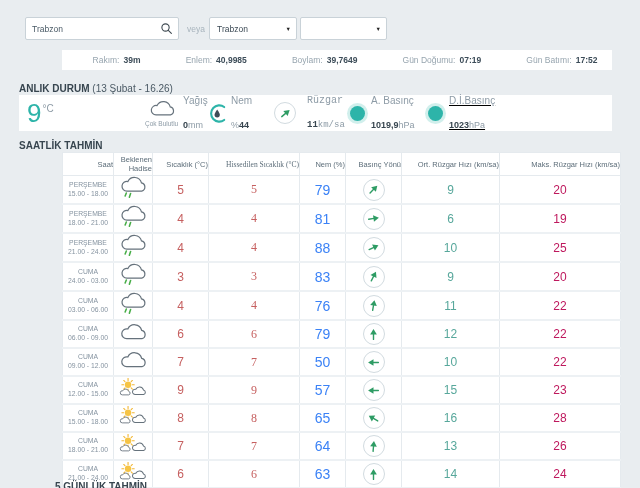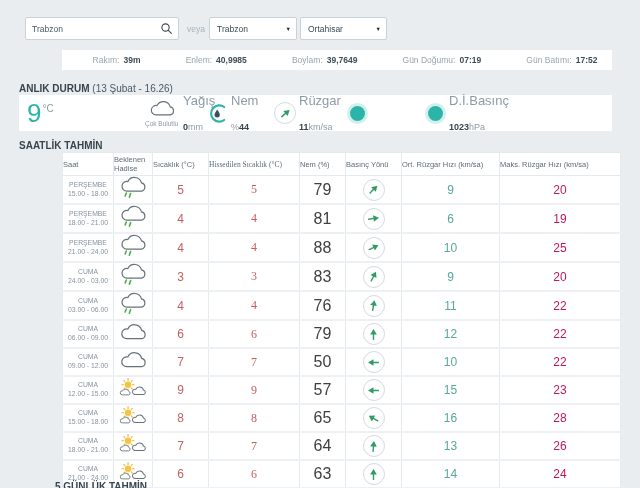--- a/index.html
+++ b/index.html
@@ -34,54 +34,54 @@
   .h-hourly{top:140px;}
 
   
   .current-panel{position:absolute;left:19px;top:95px;width:593px;height:36px;background:#fff;}
   .cp-item{position:absolute;top:0;height:36px;display:flex;align-items:center;}
   .cp-temp{left:8px;}
   .cp-temp .big{font-size:26px;color:#2db4a9;font-weight:normal;line-height:1;}
   .cp-temp .unit{font-size:10px;color:#8d9ba6;margin:-10px 0 0 1px;}
   .cp-cloud{left:126px;flex-direction:column;justify-content:center;}
   .cp-cloud .cap{font-size:6.5px;color:#8d9ba6;margin-top:1px;}
-  .two-line .l1{font-size:13px;color:#8d9ba6;line-height:1.25;}
+  .two-line .l1{font-size:10px;color:#8d9ba6;line-height:1.25;}
   .two-line .l2{font-size:9px;color:#8d9ba6;line-height:1.25;margin-top:12px;}
   .two-line .l2 b{color:#37454f;font-weight:bold;}
   .cp-precip{left:164px;}
   .cp-hum-ico{left:189px;}
   .cp-hum-txt{left:212px;}
   .cp-wind-ico{left:255px;}
-  .cp-wind-txt{left:280px;}
+  .cp-wind-txt{left:288px;font-family:Liberation Mono, monospace;}
   .cp-pres-ico{left:331px;}
   .cp-pres-txt{left:352px;}
   .cp-sea-ico{left:409px;}
-  .cp-sea-txt{left:430px;}
+  .cp-sea-txt{left:430px;text-decoration:underline;}
   .teal-dot{width:15px;height:15px;border-radius:50%;background:#2db4a9;box-shadow:0 0 0 3px rgba(45,180,169,.22);}
   .wind-circle{width:22px;height:22px;border-radius:50%;border:1px solid #d2dbe0;background:#fff;
     display:flex;align-items:center;justify-content:center;box-sizing:border-box;}
 
   
   table.hourly{position:absolute;left:62px;top:152px;width:550px;border-collapse:collapse;table-layout:fixed;}
   table.hourly th{height:20px;background:#fff;border:1px solid #e5eaee;font-size:7.5px;font-weight:normal;
-    color:#5c6d79;text-align:left;padding:1px 0;}
+    color:#5c6d79;text-align:right;padding:1px 0;}
   table.hourly td{height:26px;background:#fff;border:1px solid #e5eaee;border-bottom:2px solid #edf1f4;
     text-align:center;vertical-align:middle;padding:0;}
   th:nth-child(1),td:nth-child(1){width:50px;}
   th:nth-child(2),td:nth-child(2){width:38px;}
   th:nth-child(3),td:nth-child(3){width:55px;}
   th:nth-child(4),td:nth-child(4){width:90px;font-family:Liberation Serif, serif;}
   th:nth-child(5),td:nth-child(5){width:45px;}
   th:nth-child(6),td:nth-child(6){width:55px;}
   th:nth-child(7),td:nth-child(7){width:97px;}
   th:nth-child(8),td:nth-child(8){width:120px;}
   td .day{font-size:6.8px;color:#8593a0;line-height:1.3;}
   td .time{font-size:6.8px;color:#8593a0;line-height:1.3;}
   td.c-temp,td.c-feel{font-size:12px;color:#c66060;}
-  td.c-hum{font-size:16px;color:#404040;}
+  td.c-hum{font-size:14px;color:#3b82f6;}
   td.c-avg{font-size:12px;color:#57a79b;}
   td.c-max{font-size:12px;color:#be185d;}
   td .wind-circle{margin:0 auto;}
   .arrow-rot{display:block;width:13px;height:13px;}
 
   
   .wicon svg{display:none;}
   .wicon[data-icon="rain"] svg.i-rain{display:inline;}
   .wicon[data-icon="cloud"] svg.i-cloud{display:inline;}
   .wicon[data-icon="sun-cloud"] svg.i-suncloud{display:inline;}
@@ -104,23 +104,20 @@
     </button>
   </div>
   <span class="veya">veya</span>
   <div class="selwrap s1">
     <select>
       <option>Trabzon</option>
     </select>
     <span class="caret">▼</span>
   </div>
   <div class="selwrap s2">
-    <select>
-      <option>Ortahisar</option>
-    </select>
     <span class="caret">▼</span>
   </div>
 
   <div class="infobar">
   <span class="info-pair"><span class="lbl">Rakım:</span><b class="val">39m</b></span>
 
   <span class="info-pair"><span class="lbl">Enlem:</span><b class="val">40,9985</b></span>
 
   <span class="info-pair"><span class="lbl">Boylam:</span><b class="val">39,7649</b></span>
 
@@ -178,20 +175,26 @@
     <div class="cp-item cp-wind-txt two-line">
       <div>
         <div class="l1">Rüzgar</div>
         <div class="l2"><b>11</b><span>km/sa</span></div>
       </div>
     </div>
 
     <div class="cp-item cp-pres-ico">
         <span class="teal-dot"></span>
       </div>
+    <div class="cp-item cp-pres-txt two-line">
+      <div>
+        <div class="l1">A. Basınç</div>
+        <div class="l2"><b>1019,9</b><span>hPa</span></div>
+      </div>
+    </div>
 
     <div class="cp-item cp-sea-ico">
         <span class="teal-dot"></span>
       </div>
     <div class="cp-item cp-sea-txt two-line">
       <div>
         <div class="l1">D.İ.Basınç</div>
         <div class="l2"><b>1023</b><span>hPa</span></div>
       </div>
     </div>

